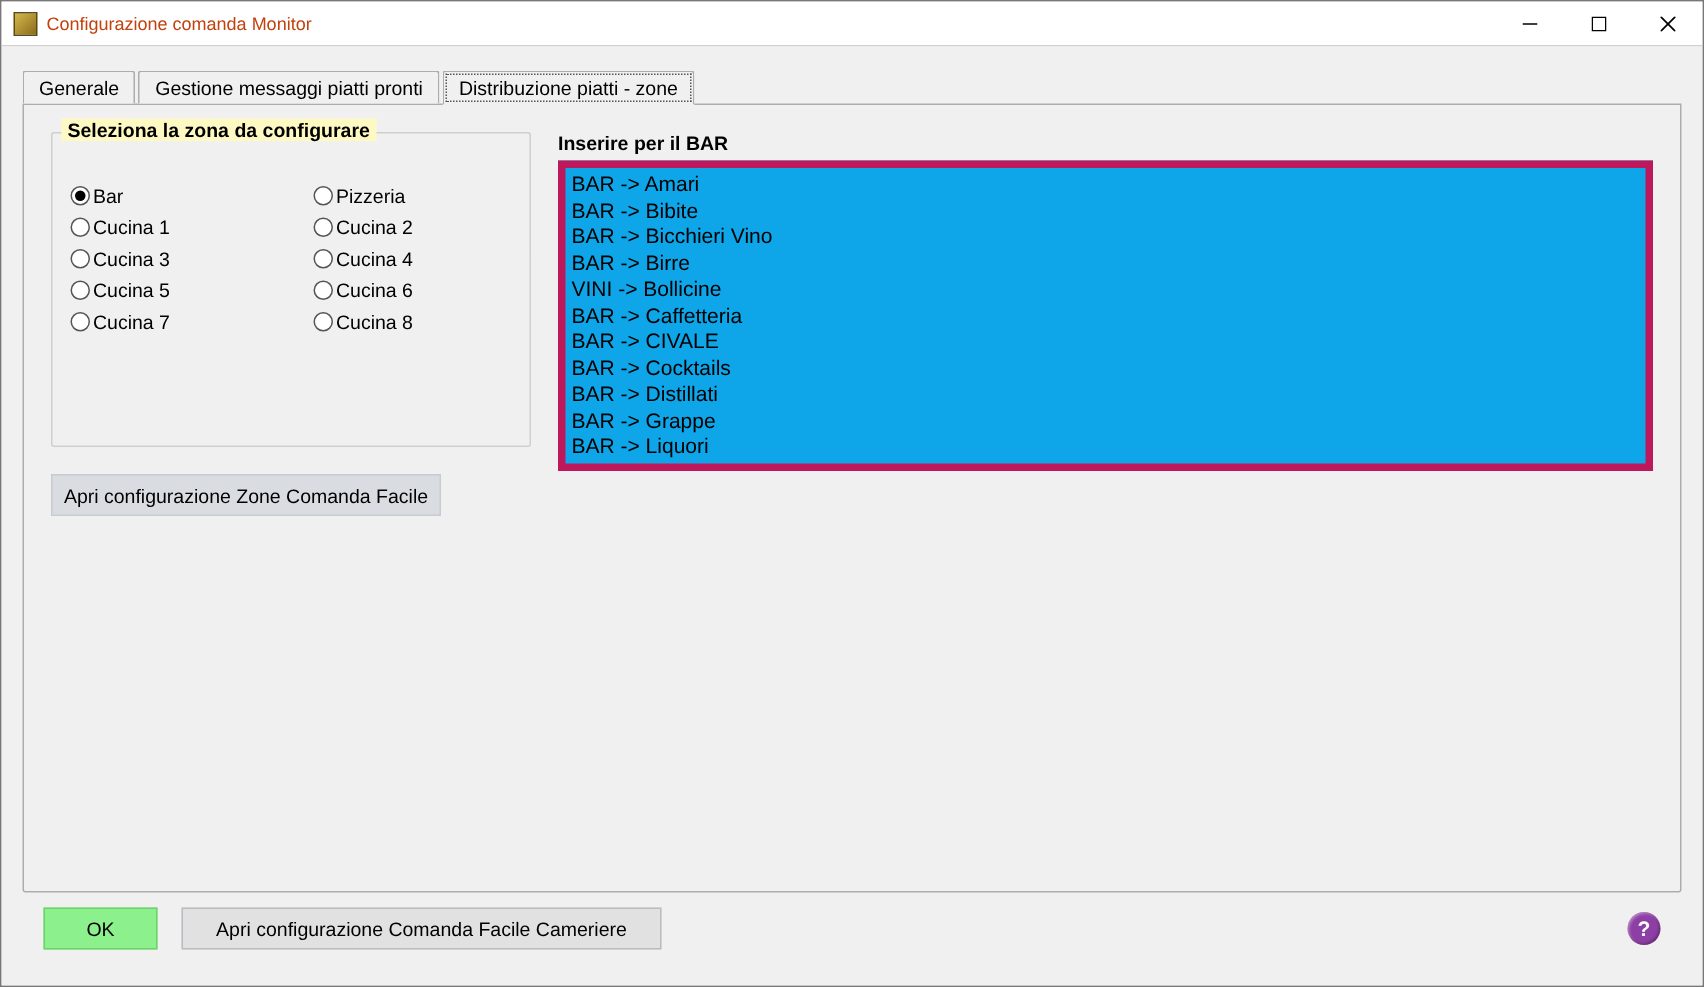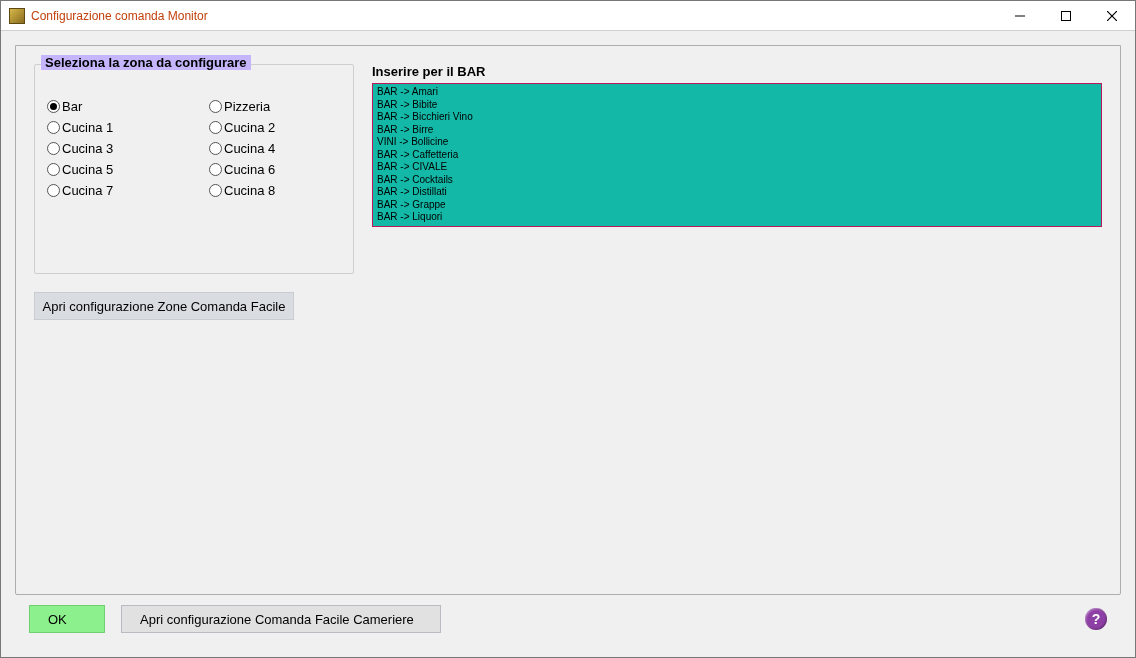--- a/index.html
+++ b/index.html
@@ -111,37 +111,37 @@
     border-radius: 2px;
     position: relative;
     padding: 26px 12px 12px 12px;
     background: #f0f0f0;
     height: 210px;
   }
   .groupbox .legend {
     position: absolute;
     top: -10px;
     left: 6px;
-    background: #c4b5fd;
+    background: #fef9c3;
     padding: 0 4px;
     font-weight: 600;
     font-size: 13px;
   }
   .zone-box { width: 320px; }
   .list-wrap { flex: 1; display: flex; flex-direction: column; }
   .list-label { font-weight: 600; margin-bottom: 4px; }
 
   .listbox {
-    border: 1px solid #be185d;
-    background: #14b8a6;
+    border: 5px solid #be185d;
+    background: #0ea5e9;
     flex: 1;
     overflow-y: scroll;
     height: 186px;
     padding: 2px 4px;
-    font-size: 10px;
+    font-size: 14px;
     line-height: 1.25;
   }
   .listbox .item { white-space: nowrap; cursor: default; }
 
   
   .zone-grid {
     display: grid;
     grid-template-columns: 1fr 1fr;
     column-gap: 30px;
     row-gap: 6px;
@@ -191,21 +191,21 @@
     align-items: center;
     padding: 10px 14px 10px 14px;
     gap: 16px;
   }
   .btn {
     height: 28px;
     border: 1px solid #b8bcc1;
     background: #e1e1e1;
     display: flex;
     align-items: center;
-    justify-content: flex-start;
+    justify-content: center;
     padding: 0 18px;
     font-size: 13px;
     cursor: pointer;
     color: #000;
   }
   .btn.ok {
     background: #8cf08c;
     border-color: #6fd06f;
     min-width: 76px;
     font-weight: 400;
@@ -248,20 +248,25 @@
       <svg width="10" height="10" viewBox="0 0 10 10">
           <line x1="0" y1="0" x2="10" y2="10" stroke="#000" stroke-width="1.2"></line>
           <line x1="10" y1="0" x2="0" y2="10" stroke="#000" stroke-width="1.2"></line>
         </svg>
     </div>
   </div>
 </div>
 
 <div class="client">
 
+  <div class="tabs-row">
+    <div class="tab">Generale</div>
+    <div class="tab">Gestione messaggi piatti pronti</div>
+    <div class="tab active">Distribuzione piatti - zone</div>
+  </div>
 
   <div class="tab-panel">
 
     <div class="upper">
 
       <div class="groupbox zone-box">
         <div class="legend">Seleziona la zona da configurare</div>
         <div class="zone-grid">
           <label class="radio selected">
             <span class="dot"></span>

